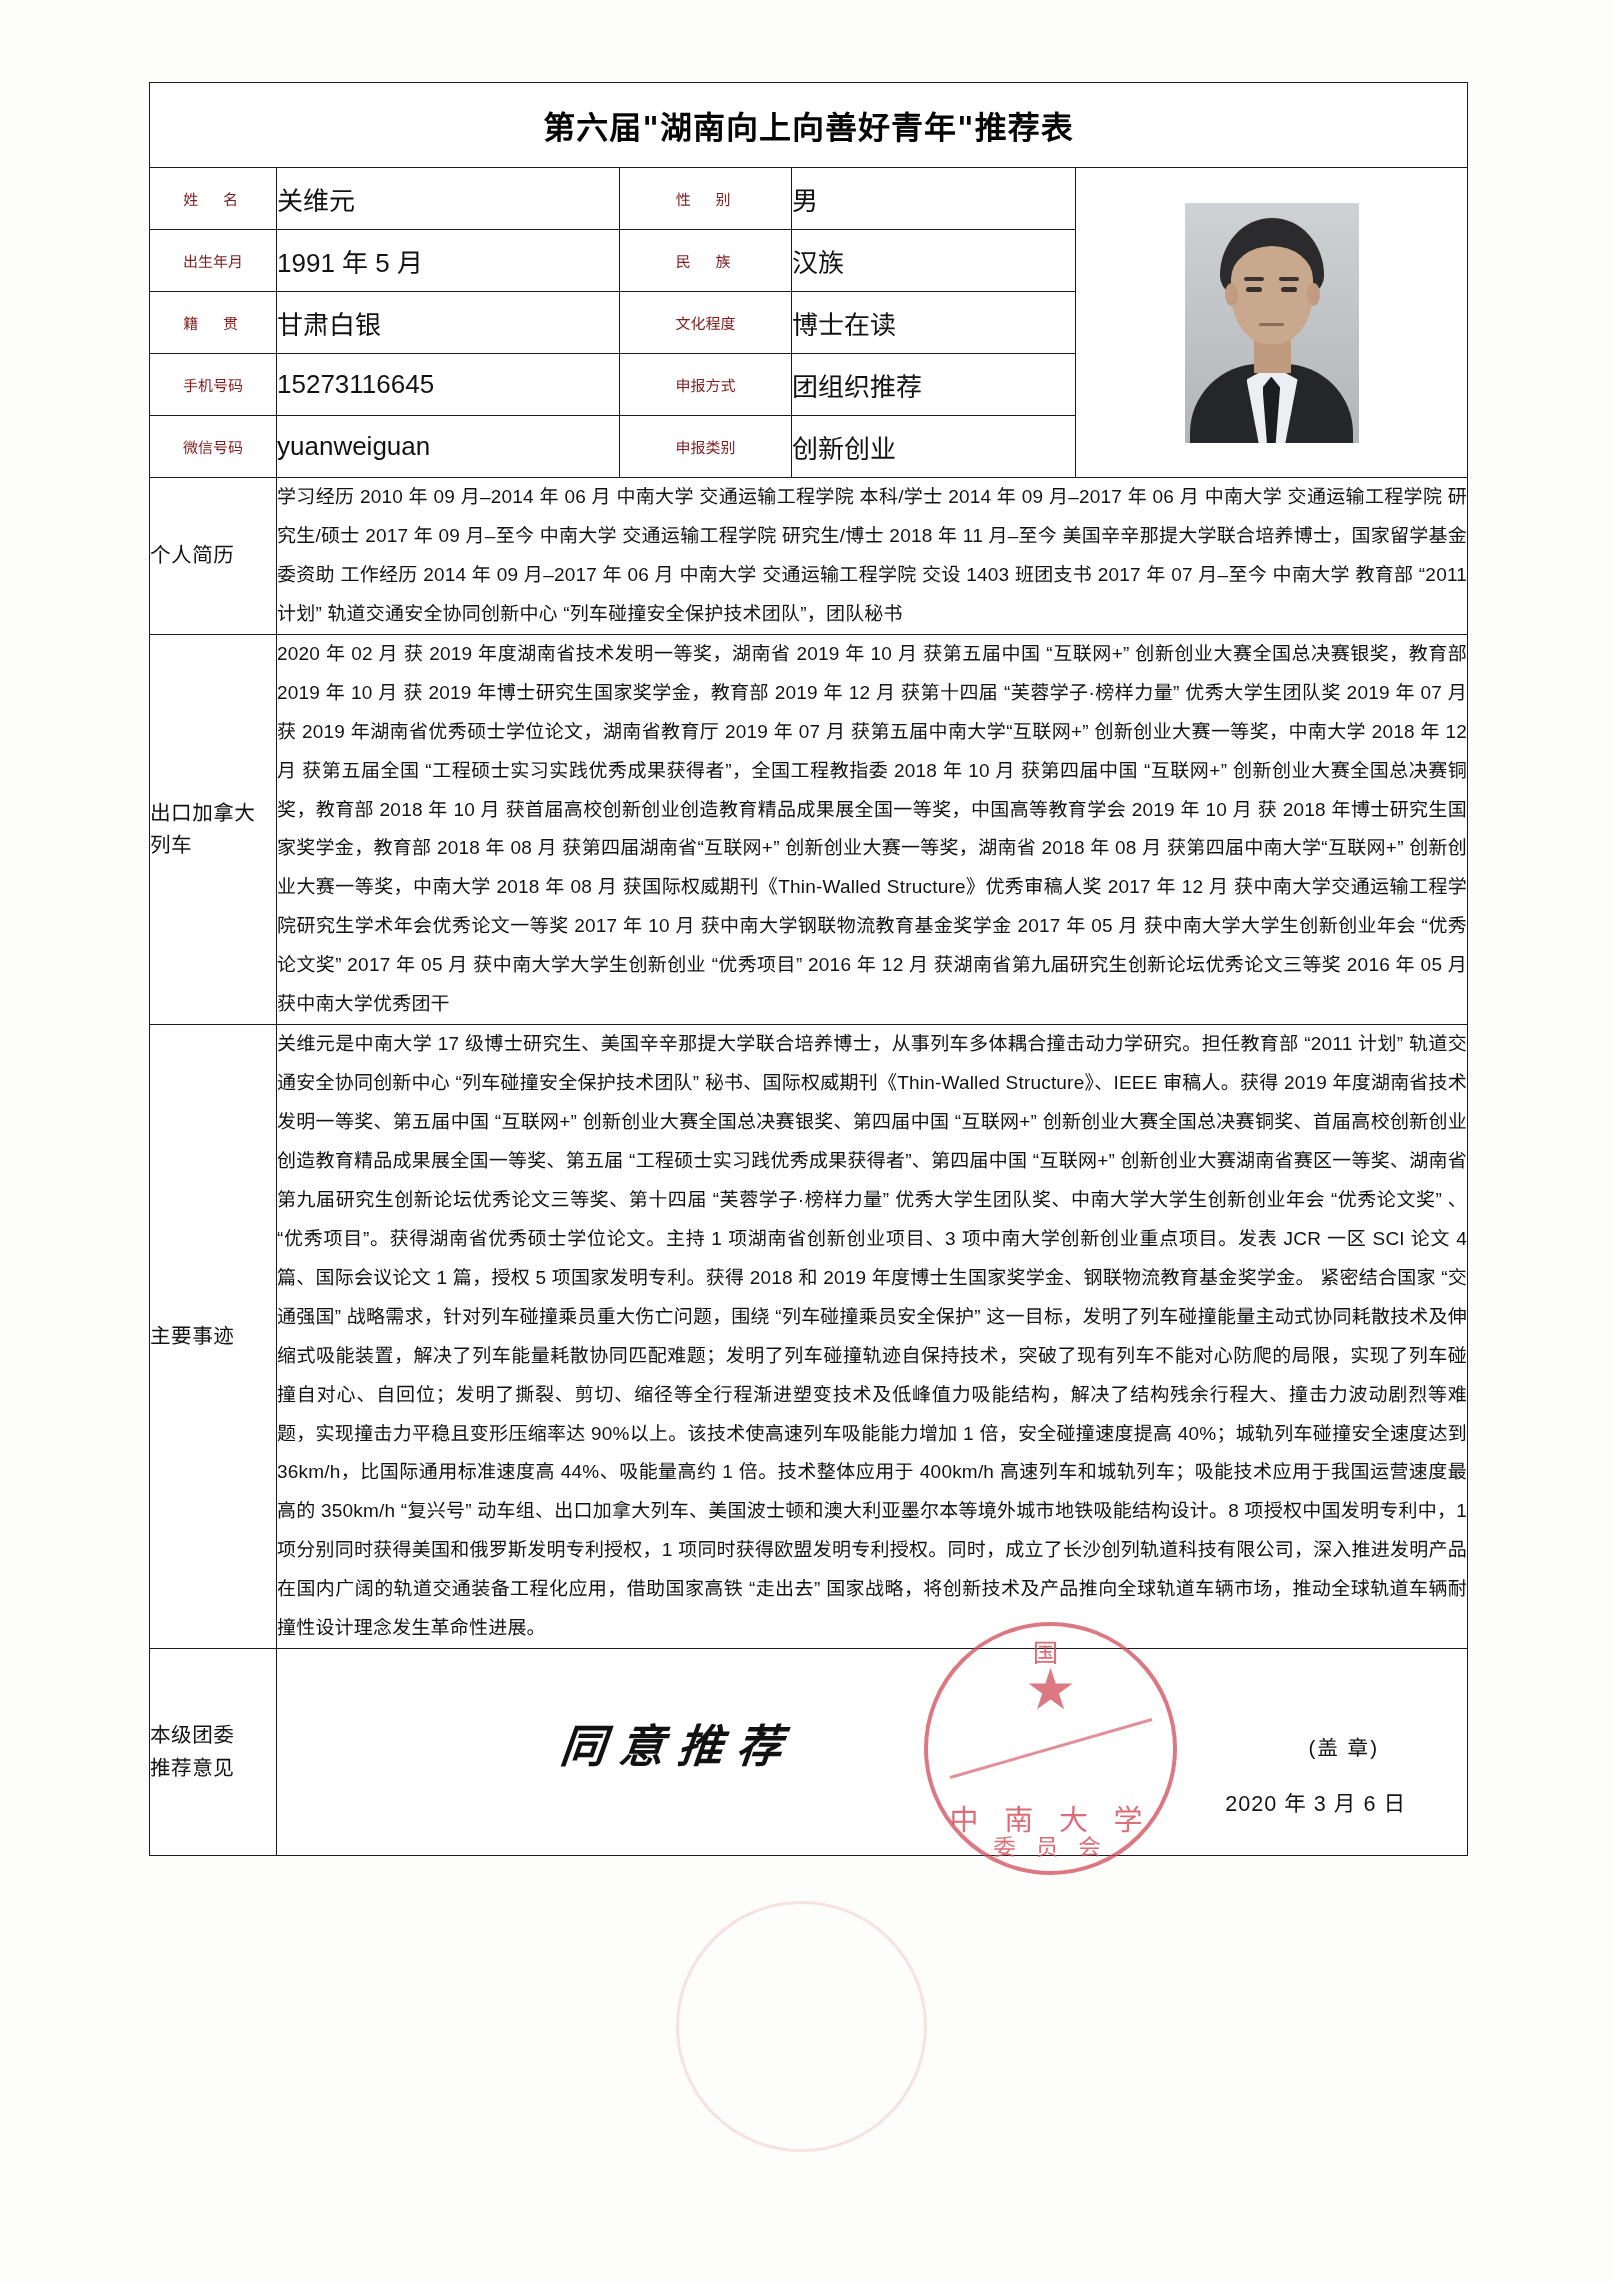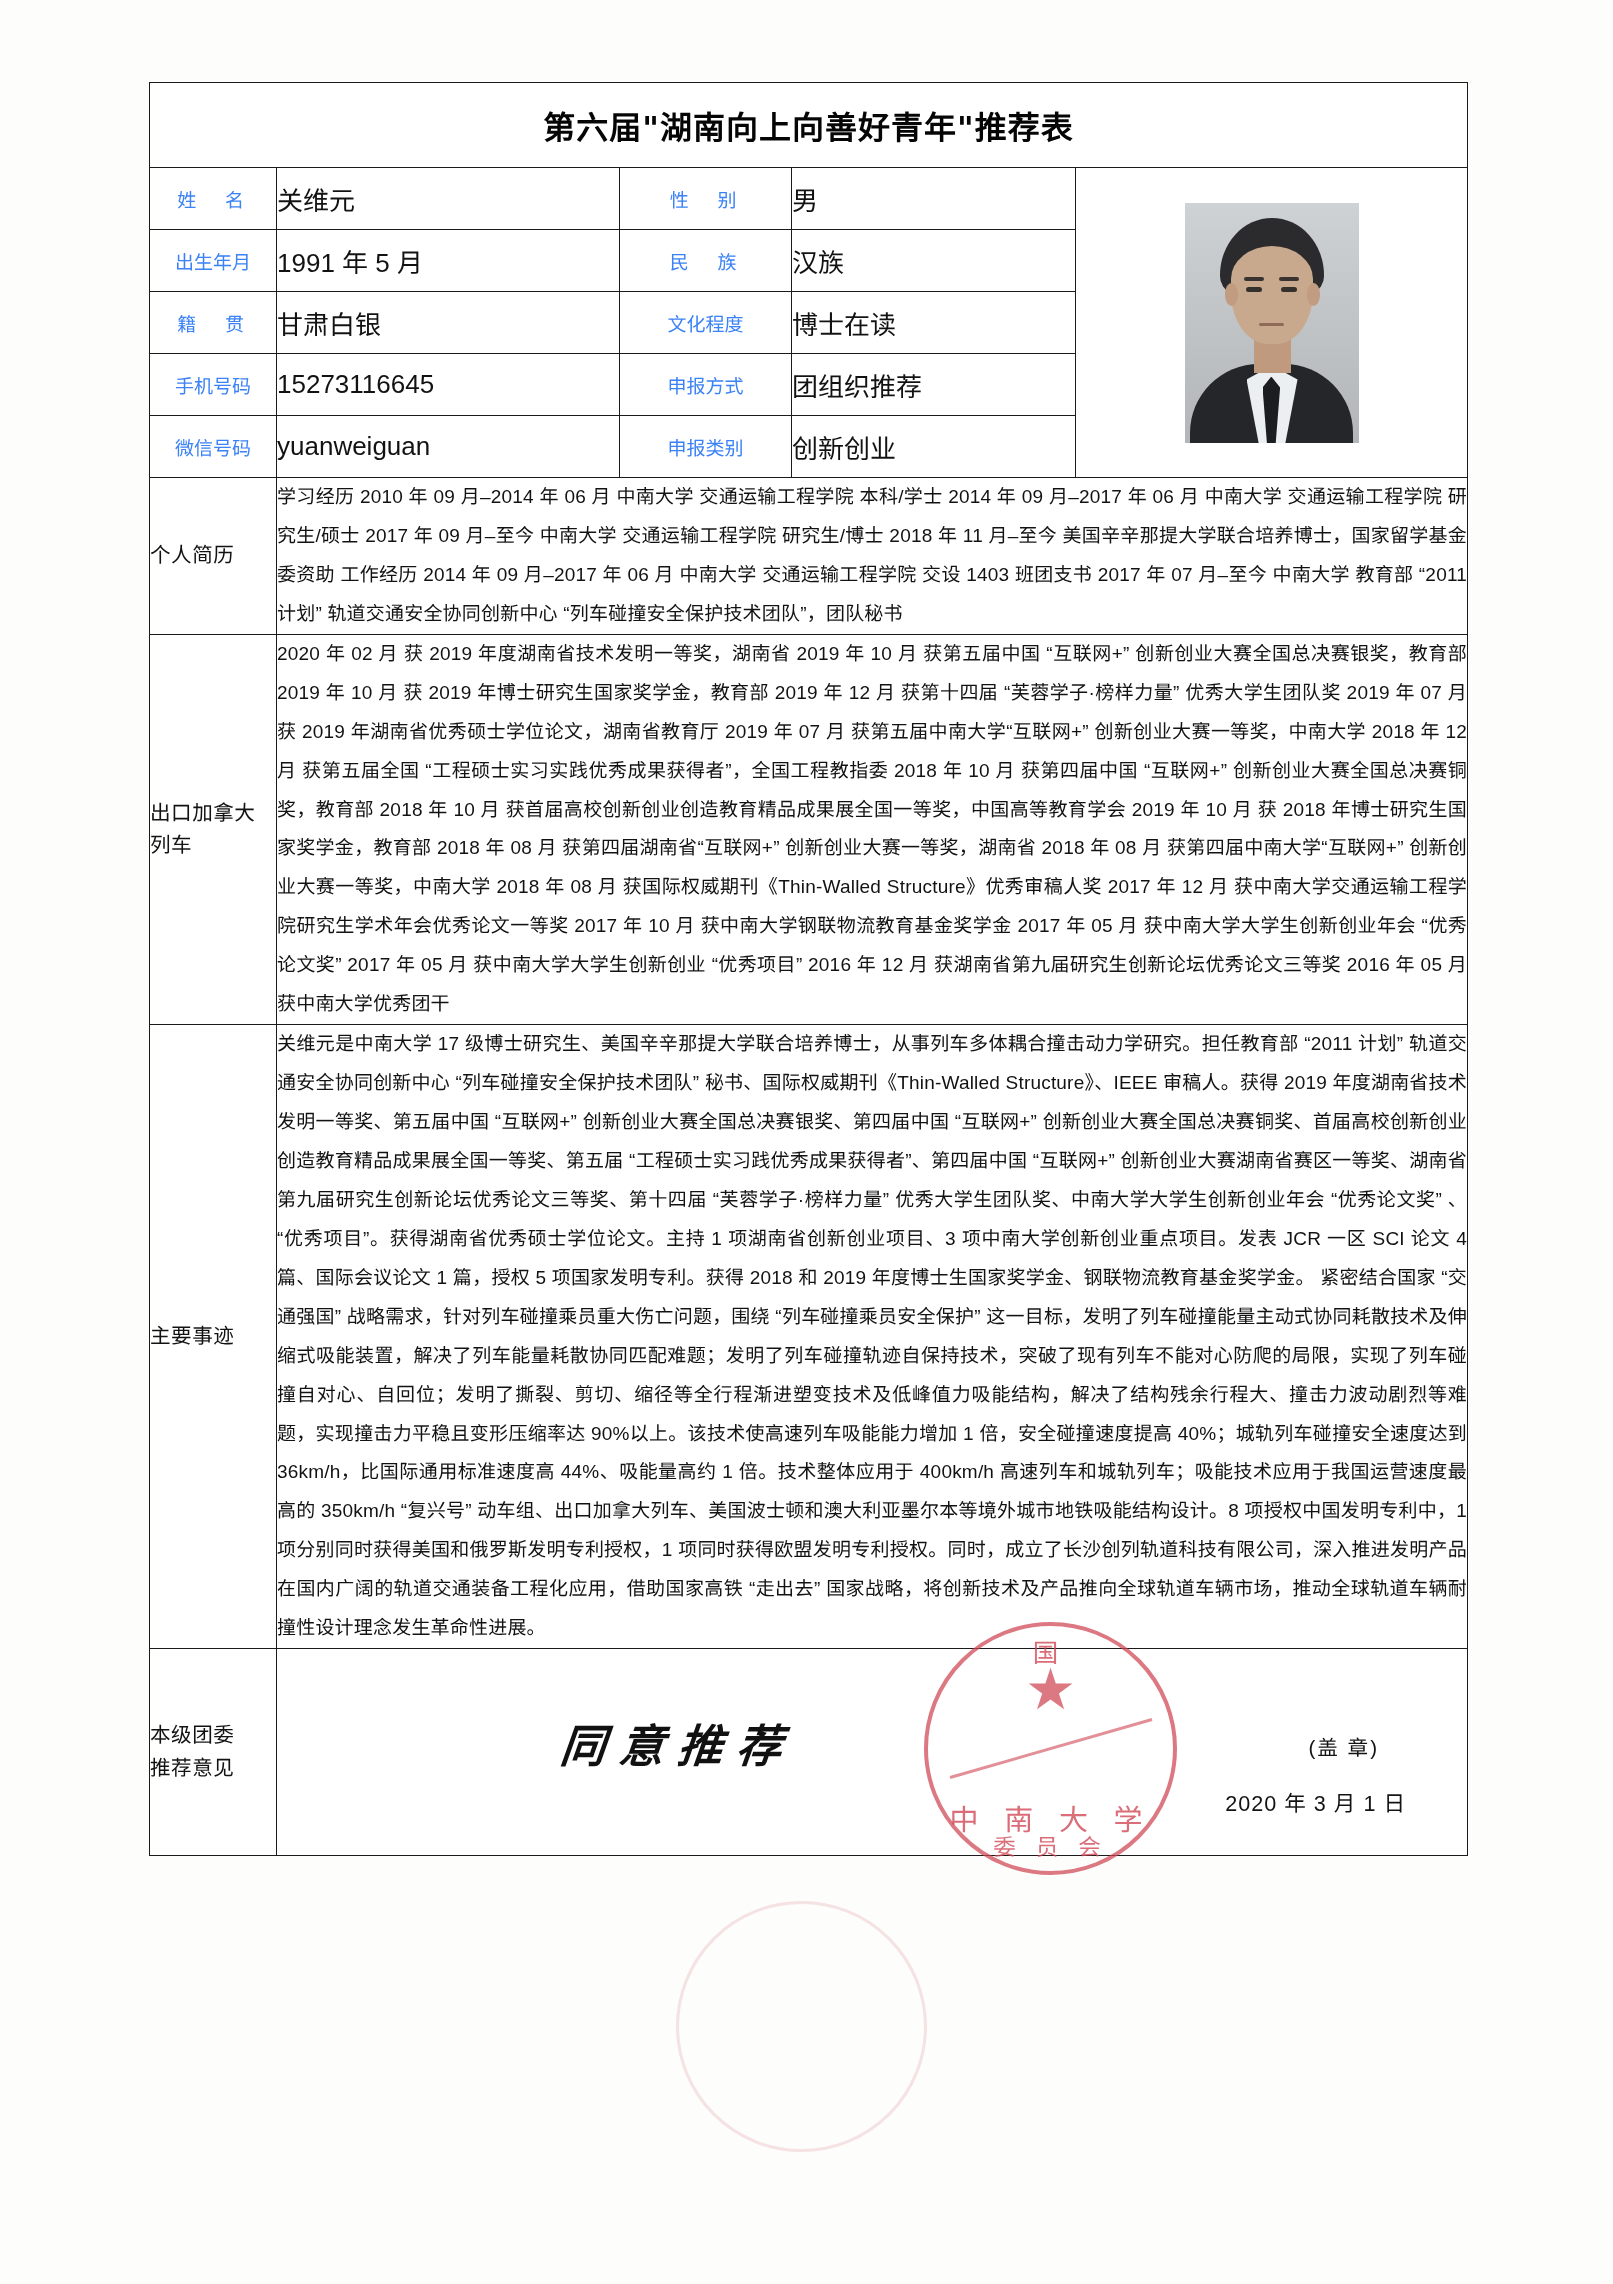--- a/index.html
+++ b/index.html
@@ -53,24 +53,24 @@
     font-weight: 700;
     font-size: 32px;
     letter-spacing: 1px;
     color: #050505;
     white-space: nowrap;
   }
 
   
   .lbl {
     text-align: center;
-    font-size: 19px;
+    font-size: 15px;
     letter-spacing: 4.9px;
     padding-left: 4.9px;
-    color: #3b82f6;
+    color: #7f1d1d;
   }
   .lbl.tight { letter-spacing: 0px; padding-left: 0; }
   .val {
     font-size: 26px;
     padding-left: 15.7px;
     color: #121212;
   }
   .inforow td { height: 61px; }
 
   
@@ -387,21 +387,21 @@
           <div class="stamp">
             <div class="stamp-ring"></div>
             <div class="stamp-arc-top">国</div>
             <div class="stamp-star">★</div>
             <div class="stamp-slash"></div>
             <div class="stamp-mid">中 南 大 学</div>
             <div class="stamp-arc-bottom">委 员 会</div>
           </div>
 
           <div class="seal-note">(盖 章)</div>
-          <div class="seal-date">2020 年  3 月 1 日</div>
+          <div class="seal-date">2020 年  3 月 6 日</div>
         </td>
       </tr>
 
     </tbody>
       </table>
   </div>
 
   <div class="ghost-seal"></div>
 </div>
 

